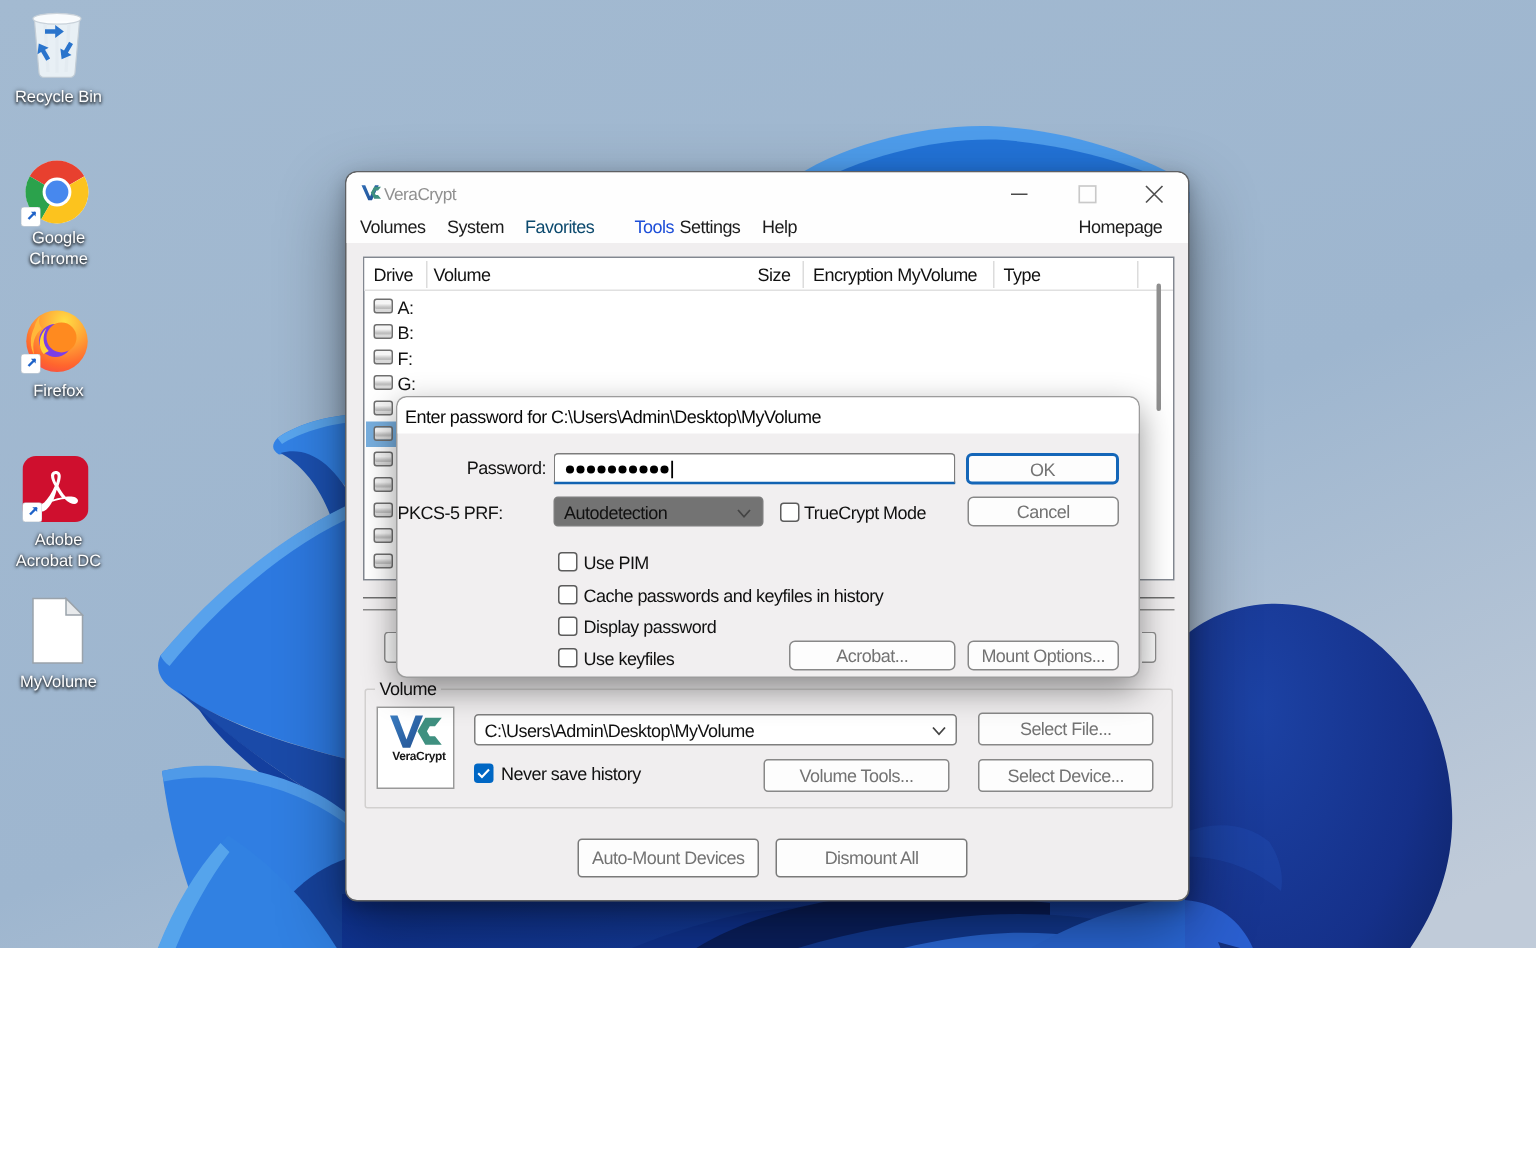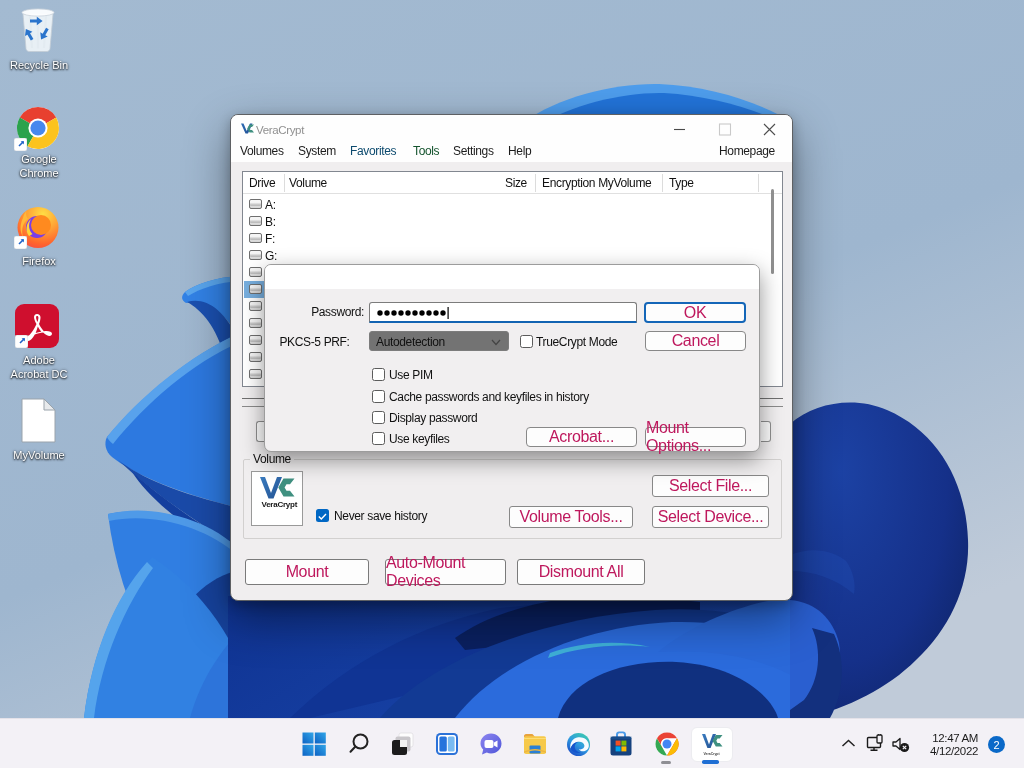--- a/index.html
+++ b/index.html
@@ -1,20 +1,20 @@
 <!DOCTYPE html>
 <html><head><meta charset="utf-8">
 <style>
 *{margin:0;padding:0;box-sizing:border-box}
 html,body{width:1024px;height:768px;overflow:hidden}
 body{font-family:"Liberation Sans",sans-serif;position:relative}
-#desk{position:absolute;left:0;top:0;width:1024px;height:768px;overflow:hidden}
+#desk{position:absolute;left:0;top:0;width:1024px;height:632px;overflow:hidden}
 .abs{position:absolute}
 .lbl{position:absolute;color:#fff;font-size:11px;text-align:center;text-shadow:0 1px 2px rgba(0,0,0,.95),0 0 3px rgba(0,0,0,.6);line-height:13.5px}
-.btn{position:absolute;background:#fdfdfd;border:1px solid #888;border-radius:3px;font-size:16px;letter-spacing:-0.35px;color:#be185d;display:flex;align-items:center;justify-content:center}
+.btn{position:absolute;background:#fdfdfd;border:1px solid #888;border-radius:3px;font-size:12px;letter-spacing:-0.35px;color:#737373;display:flex;align-items:center;justify-content:center}
 .cb{position:absolute;width:13px;height:13px;background:#fff;border:1px solid #5c5c5c;border-radius:2.5px}
 .drv{position:absolute;width:13px;height:10px;background:linear-gradient(#f5f5f5 30%,#c2c2c2 60%,#ababab);border:1px solid #6f6f6f;border-radius:2px;box-shadow:inset 0 -2px 0 rgba(255,255,255,.5)}
 .ctext{position:absolute;font-size:12px;letter-spacing:-0.35px;color:#111;white-space:nowrap}
 </style></head>
 <body>
 <div id="desk">
 <svg class="abs" width="1024" height="768" viewBox="0 0 1024 768" style="left:0;top:0">
 <defs>
 <linearGradient id="bg" x1="0" y1="0" x2="0.55" y2="1">
 <stop offset="0" stop-color="#a3bad1"></stop>
@@ -146,21 +146,21 @@
 </svg>
 <div class="ctext" style="left:25px;top:8.5px;color:#909090;font-size:11.5px">VeraCrypt</div>
 <svg class="abs" style="left:440px;top:6px" width="115" height="17" viewBox="0 0 115 17">
 <path d="M3,8.5 L14,8.5" stroke="#4a4a4a" stroke-width="1.1"></path>
 <rect x="48.5" y="3" width="11" height="11" fill="none" stroke="#c9c9c9" stroke-width="1.1"></rect>
 <path d="M93,3 L104,14 M104,3 L93,14" stroke="#4e4e4e" stroke-width="1.1"></path>
 </svg>
 <div class="ctext" style="left:9px;top:29px;color:#1c1c1c">Volumes</div>
 <div class="ctext" style="left:67px;top:29px;color:#1c1c1c">System</div>
 <div class="ctext" style="left:119px;top:29px;color:#0c4a6e">Favorites</div>
-<div class="ctext" style="left:182px;top:29px;color:#14532d">Tools</div>
+<div class="ctext" style="left:192px;top:29px;color:#1d4ed8">Tools</div>
 <div class="ctext" style="left:222px;top:29px;color:#1c1c1c">Settings</div>
 <div class="ctext" style="left:277px;top:29px;color:#1c1c1c">Help</div>
 <div class="ctext" style="left:488px;top:29px;color:#1c1c1c">Homepage</div>
 <div class="abs" style="left:11px;top:56px;width:541px;height:216px;background:#fff;border:1px solid #828790">
 <div class="abs" style="left:0;top:0;width:539px;height:22px;background:#fff;border-bottom:1px solid #e0e0e0">
 <div class="ctext" style="left:6px;top:4px">Drive</div>
 <div class="ctext" style="left:46px;top:4px">Volume</div>
 <div class="ctext" style="left:262px;top:4px">Size</div>
 <div class="ctext" style="left:299px;top:4px">Encryption MyVolume</div>
 <div class="ctext" style="left:426px;top:4px">Type</div>
@@ -205,53 +205,59 @@
 <defs>
           <linearGradient id="vcb" x1="0" y1="0" x2="1" y2="1">
             <stop offset="0" stop-color="#3a7cc0"></stop>
             <stop offset="1" stop-color="#235292"></stop>
           </linearGradient>
         </defs>
 <path d="M1,1 L9.5,22.5 L14.5,22.5 L23,1 L18,1 L12,17 L6,1 Z" fill="url(#vcb)"></path>
 <path d="M35.5,2.5 L24.5,2.5 L19.3,11.5 L24.5,20.5 L35.5,20.5 L31,14.8 L27.5,14.8 L25.6,11.5 L27.5,8.2 L31,8.2 Z" fill="#3f9080"></path>
 <text x="2.5" y="30.5" font-family="Liberation Sans" font-size="8" font-weight="bold" letter-spacing="-0.25" fill="#161616">VeraCrypt</text>
 </svg>
+<div class="abs" style="left:85px;top:361px;width:322px;height:21px;background:#fff;border:1px solid #7e7e7e;border-radius:3px">
+<div class="ctext" style="left:6px;top:3px">C:\Users\Admin\Desktop\MyVolume</div>
+<svg class="abs" style="right:6px;top:7px" width="10" height="7">
+          <path d="M1,1 L5,5.5 L9,1" stroke="#444" stroke-width="1.2" fill="none"></path>
+        </svg>
+</div>
 <div class="btn" style="left:421px;top:360px;width:117px;height:22px">Select File...</div>
 <div class="abs" style="left:85px;top:394px;width:13px;height:13px;background:#0067c4;border-radius:2.5px"><svg width="13" height="13" viewBox="0 0 13 13">
           <path d="M2.8,6.5 L5.3,9 L10,4" stroke="#fff" stroke-width="1.4" fill="none"></path>
         </svg></div>
 <div class="ctext" style="left:103px;top:394px">Never save history</div>
 <div class="btn" style="left:278px;top:391px;width:124px;height:22px">Volume Tools...</div>
 <div class="btn" style="left:421px;top:391px;width:117px;height:22px">Select Device...</div>
-<div class="btn" style="left:14px;top:444px;width:124px;height:26px;border-color:#7a7a7a">Mount</div>
 <div class="btn" style="left:154px;top:444px;width:121px;height:26px;border-color:#7a7a7a">Auto-Mount Devices</div>
 <div class="btn" style="left:286px;top:444px;width:128px;height:26px;border-color:#7a7a7a">Dismount All</div>
 </div>
 <div class="abs" id="dlg" style="left:264px;top:264px;width:496px;height:188px;background:#f1eff0;border:1px solid #9c9c9c;border-radius:7px;box-shadow:0 8px 22px rgba(0,0,0,.42)">
 <div class="abs" style="left:0;top:0;width:494px;height:24px;background:#fff;border-radius:6px 6px 0 0"></div>
+<div class="ctext" style="left:5px;top:6px;color:#0a0a0a">Enter password for C:\Users\Admin\Desktop\MyVolume</div>
 <div class="ctext" style="left:0;top:40px;width:99px;text-align:right">Password:</div>
 <div class="abs" style="left:104px;top:37px;width:268px;height:21px;background:#fff;border:1px solid #7c7c7c;border-bottom:2px solid #1263b2;border-radius:3px 3px 1px 1px">
 <svg class="abs" style="left:6px;top:4px" width="80" height="12">
           <g fill="#000">
 <circle cx="4" cy="6" r="2.7"></circle>
             <circle cx="11" cy="6" r="2.7"></circle>
             <circle cx="18" cy="6" r="2.7"></circle>
             <circle cx="25" cy="6" r="2.7"></circle>
             <circle cx="32" cy="6" r="2.7"></circle>
             <circle cx="39" cy="6" r="2.7"></circle>
             <circle cx="46" cy="6" r="2.7"></circle>
             <circle cx="53" cy="6" r="2.7"></circle>
             <circle cx="60" cy="6" r="2.7"></circle>
             <circle cx="67" cy="6" r="2.7"></circle>
           </g>
 <rect x="71.5" y="0" width="1.2" height="12" fill="#000"></rect>
         </svg>
 </div>
 <div class="btn" style="left:379px;top:37px;width:102px;height:21px;border:2px solid #1466b8;border-radius:4px">OK</div>
-<div class="ctext" style="left:0;top:70px;width:99px;text-align:center">PKCS-5 PRF:</div>
+<div class="ctext" style="left:0;top:70px;width:99px;text-align:left">PKCS-5 PRF:</div>
 <div class="abs" style="left:104px;top:66px;width:140px;height:20px;background:#737373;border:1px solid #7c7c7c;border-radius:3px">
 <div class="ctext" style="left:6px;top:2.5px">Autodetection</div>
 <svg class="abs" style="right:7px;top:7px" width="10" height="7">
           <path d="M1,1 L5,5.5 L9,1" stroke="#444" stroke-width="1.2" fill="none"></path>
         </svg>
 </div>
 <div class="cb" style="left:255px;top:70px"></div>
 <div class="ctext" style="left:271px;top:70px">TrueCrypt Mode</div>
 <div class="btn" style="left:380px;top:66px;width:101px;height:20px;border-radius:4px">Cancel</div>
 <div class="cb" style="left:107px;top:103px"></div>

